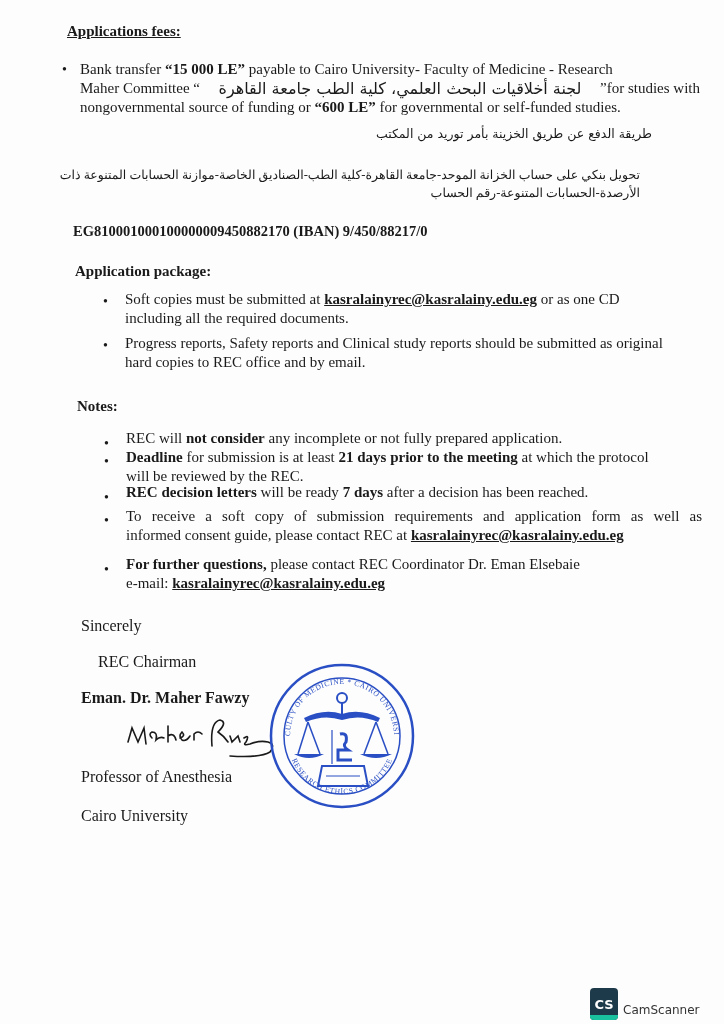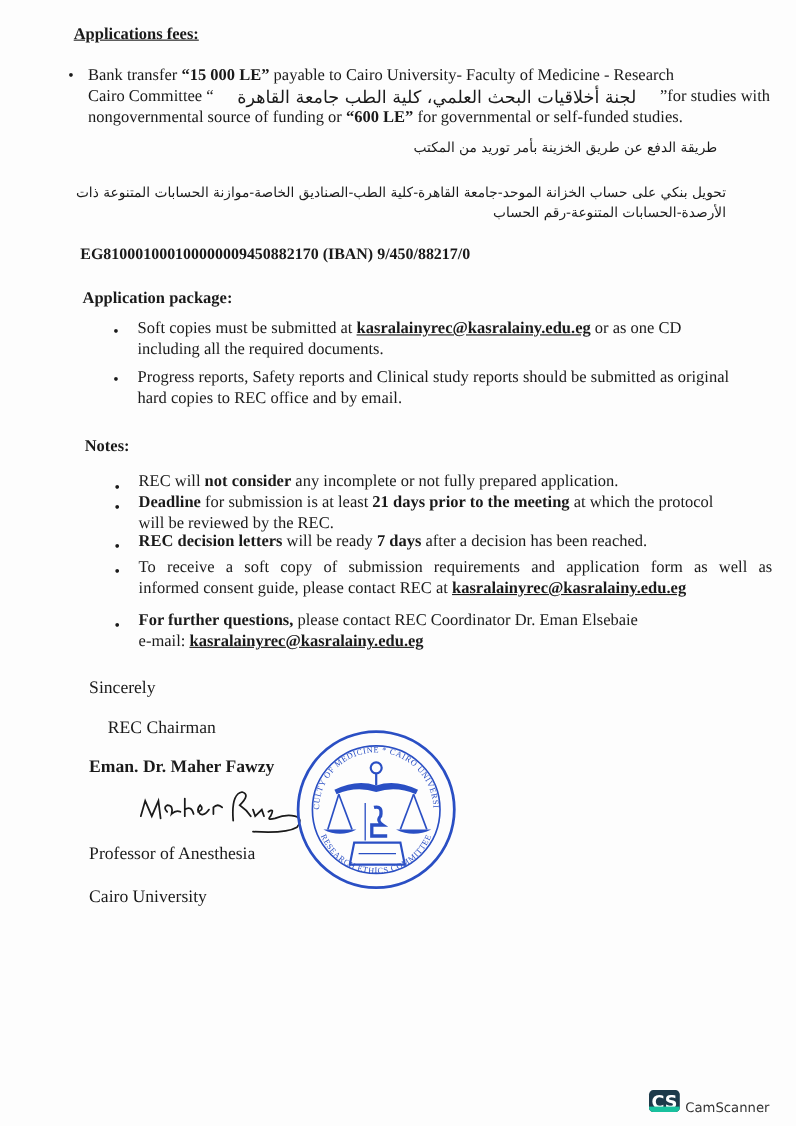--- a/index.html
+++ b/index.html
@@ -11,45 +11,45 @@
     .abs { position:absolute; }
     .h { font-weight:bold; font-size:15px; }
     .t { font-size:15px; line-height:19px; }
     .bullet { position:absolute; font-size:14px; }
     .ar { direction:rtl; text-align:right; font-family:"DejaVu Sans", sans-serif; font-size:12.5px; }
     .link { font-weight:bold; text-decoration:underline; }
     b { font-weight:bold; }
     .sig { font-size:16px; }
     .stamp { position:absolute; left:268px; top:662px; width:148px; height:148px; }
     .cs { position:absolute; left:590px; top:988px; display:flex; align-items:center; }
-    .cs-logo { width:28px; height:20px; background:#1d3a4a; border-radius:4px; color:#fff;
-      font-family:"DejaVu Sans", sans-serif; font-weight:bold; font-size:16px;
+    .cs-logo { width:28px; height:32px; background:#1d3a4a; border-radius:4px; color:#fff;
+      font-family:"DejaVu Sans", sans-serif; font-weight:bold; font-size:13px;
       display:flex; align-items:center; justify-content:center; position:relative; overflow:hidden; }
     .cs-logo::after { content:""; position:absolute; left:0; right:0; bottom:0; height:5px; background:#19c19e; }
     .cs-text { font-family:"DejaVu Sans", sans-serif; font-size:12px; color:#333; margin-left:5px;margin-top:12px; }
   </style>
 </head>
 <body>
 
 <div class="page">
 
   <div class="abs h" style="left:67px;top:23px;text-decoration:underline;">Applications fees:</div>
   <span class="bullet" style="left:62px;top:62px;">•</span>
   <div class="abs t" style="left:80px;top:60px;width:620px;text-align:justify;">
     <div><span>Bank transfer </span><b>“15 000 LE”</b><span> payable to Cairo University- Faculty of Medicine - Research</span></div>
     <div style="display:flex;justify-content:space-between;">
-      <span>Cairo Committee “</span>
+      <span>Maher Committee “</span>
       <span class="ar" style="font-size:16px;">لجنة أخلاقيات البحث العلمي، كلية الطب جامعة القاهرة</span>
       <span>”for studies with</span>
     </div>
     <div><span>nongovernmental source of funding or </span><b>“600 LE”</b><span> for governmental or self-funded studies.</span></div>
   </div>
 
   <div class="abs ar" style="right:72px;top:126px;width:560px;">طريقة الدفع عن طريق الخزينة بأمر توريد من المكتب</div>
-  <div class="abs ar" style="right:64px;top:166px;width:600px;line-height:18px;">
+  <div class="abs ar" style="right:84px;top:166px;width:600px;line-height:18px;font-family:Liberation Serif, serif;">
     <div>تحويل بنكي على حساب الخزانة الموحد-جامعة القاهرة-كلية الطب-الصناديق الخاصة-موازنة الحسابات المتنوعة ذات</div>
     <div>الأرصدة-الحسابات المتنوعة-رقم الحساب</div>
   </div>
 
   <div class="abs h" style="left:73px;top:223px;font-size:14.5px;">EG810001000100000009450882170 (IBAN) 9/450/88217/0</div>
 
   <div class="abs h" style="left:75px;top:263px;">Application package:</div>
   <span class="bullet" style="left:103px;top:294px;">•</span>
   <div class="abs t" style="left:125px;top:290px;width:560px;">
     <div><span>Soft copies must be submitted at </span><span class="link">kasralainyrec@kasralainy.edu.eg</span><span> or as one CD</span></div>

